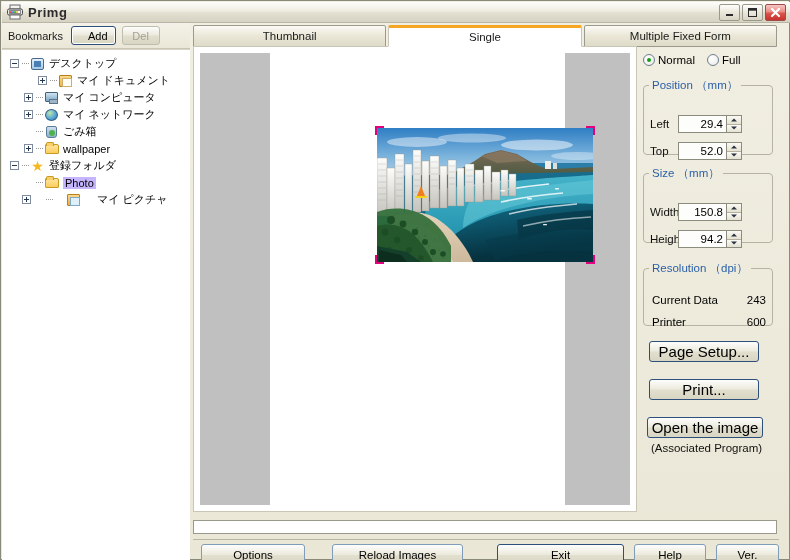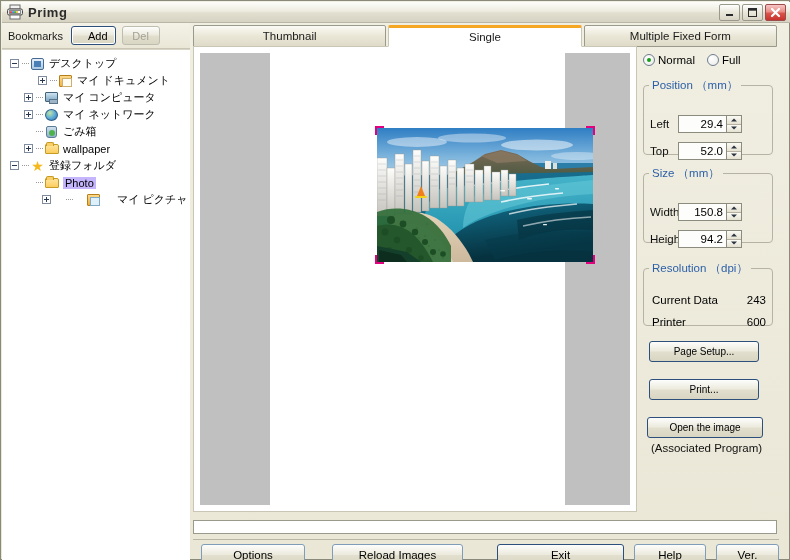--- a/index.html
+++ b/index.html
@@ -388,21 +388,21 @@
   }
   .res-label { flex: 1; }
   .res-val { text-align: right; width: 30px; }
 
   .big-btn {
     position: absolute;
     height: 21px;
     border: 1px solid #2c4f7c;
     border-radius: 3px;
     background: linear-gradient(to bottom, #fdfdfc 0%, #eceadd 48%, #e2dfce 52%, #d8d5c3 100%);
-    font-size: 10px;
+    font-size: 15px;
     font-family: "Liberation Sans", sans-serif;
     color: #000;
     display: flex; align-items: center; justify-content: center;
     cursor: default;
   }
   #btn-page-setup { left: 10px; top: 295px; width: 110px; }
   #btn-print      { left: 10px; top: 333px; width: 110px; }
   #btn-open-image { left: 8px;  top: 371px; width: 116px; }
   #assoc-note {
     position: absolute; left: 0; top: 396px;
@@ -544,21 +544,21 @@
           <span class="t-label">登録フォルダ</span>
         </div>
         <div class="tree-row" style="padding-left: 22px;">
           <span class="expander-spacer"></span>
           <span class="dots"></span>
           <span class="t-icon">
             <span class="ic-folder-open"></span>
           </span>
           <span class="t-label selected">Photo</span>
         </div>
-        <div class="tree-row" style="padding-left: 40px; gap: 12px;">
+        <div class="tree-row" style="padding-left: 20px; gap: 12px;">
           <span class="expander plus"></span>
           <span class="dots"></span>
           <span class="t-icon">
             <span class="ic-pics"></span>
           </span>
           <span class="t-label">マイ ピクチャ</span>
         </div>
       </div>
   </div>
 

